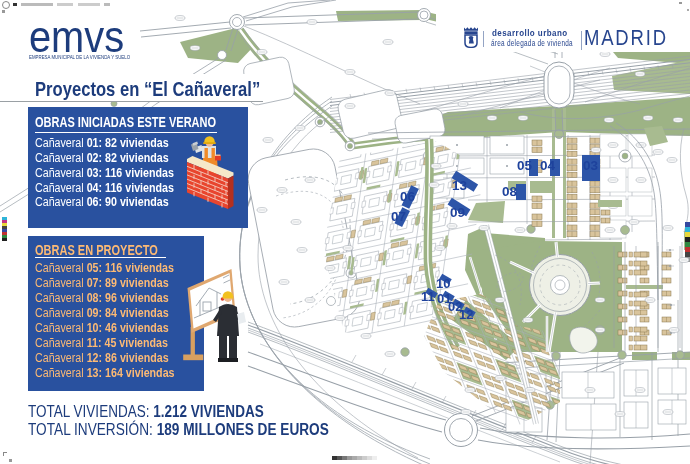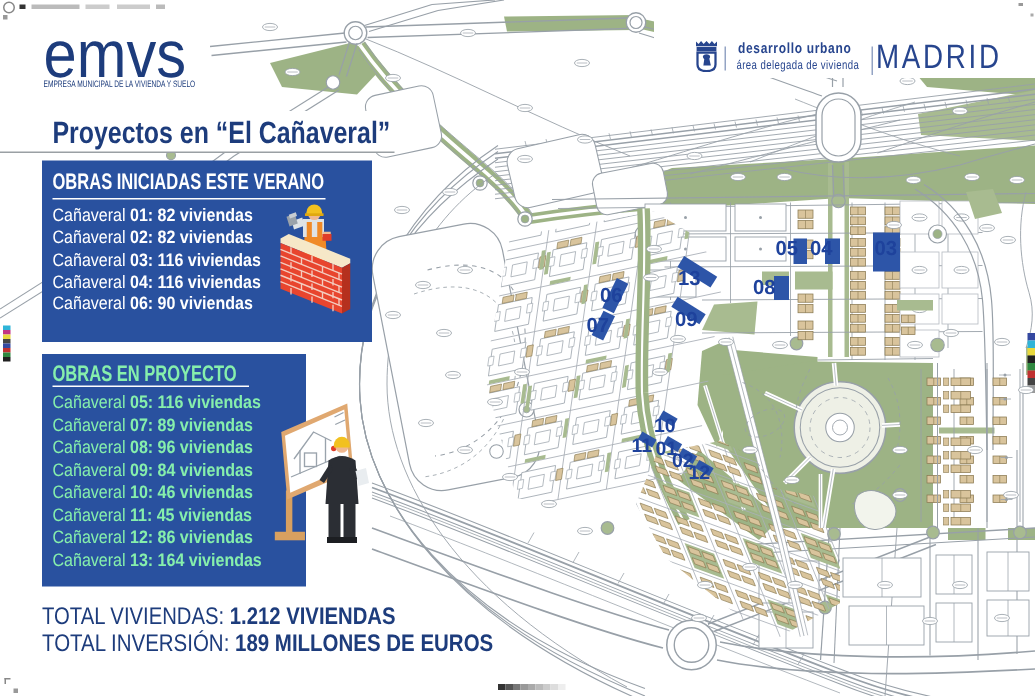--- a/index.html
+++ b/index.html
@@ -1324,21 +1324,21 @@
           <line x1="35" y1="66.7" x2="35" y2="71"></line>
           <line x1="46" y1="71.1" x2="46" y2="75.4"></line>
         <line x1="14" y1="64" x2="14" y2="68.3"></line>
           <line x1="28" y1="69.6" x2="28" y2="73.9"></line>
           <line x1="42" y1="75.2" x2="42" y2="79.5"></line>
       </g>
     </g>
   </svg>
 </div>
 
-<div class="abs" style="left:28px;top:236px;width:176px;height:155px;background:#29519f;color:#86efac;">
+<div class="abs" style="left:28px;top:236px;width:176px;height:155px;background:#29519f;color:#fdba74;">
 
   <div class="abs sx" style="left:7px;top:4.5px;font-size:15px;font-weight:bold;transform:scaleX(0.734);">OBRAS EN PROYECTO</div>
   <div class="abs" style="left:7px;top:20.7px;width:131px;height:1.6px;background:#fff;"></div>
 
   <div class="abs sx" style="left:7px;top:25.4px;font-size:12px;line-height:15px;transform:scaleX(0.89);">
     Cañaveral <b>05: 116 viviendas</b><br>
     Cañaveral <b>07: 89 viviendas</b><br>
     Cañaveral <b>08: 96 viviendas</b><br>
     Cañaveral <b>09: 84 viviendas</b><br>
     Cañaveral <b>10: 46 viviendas</b><br>

